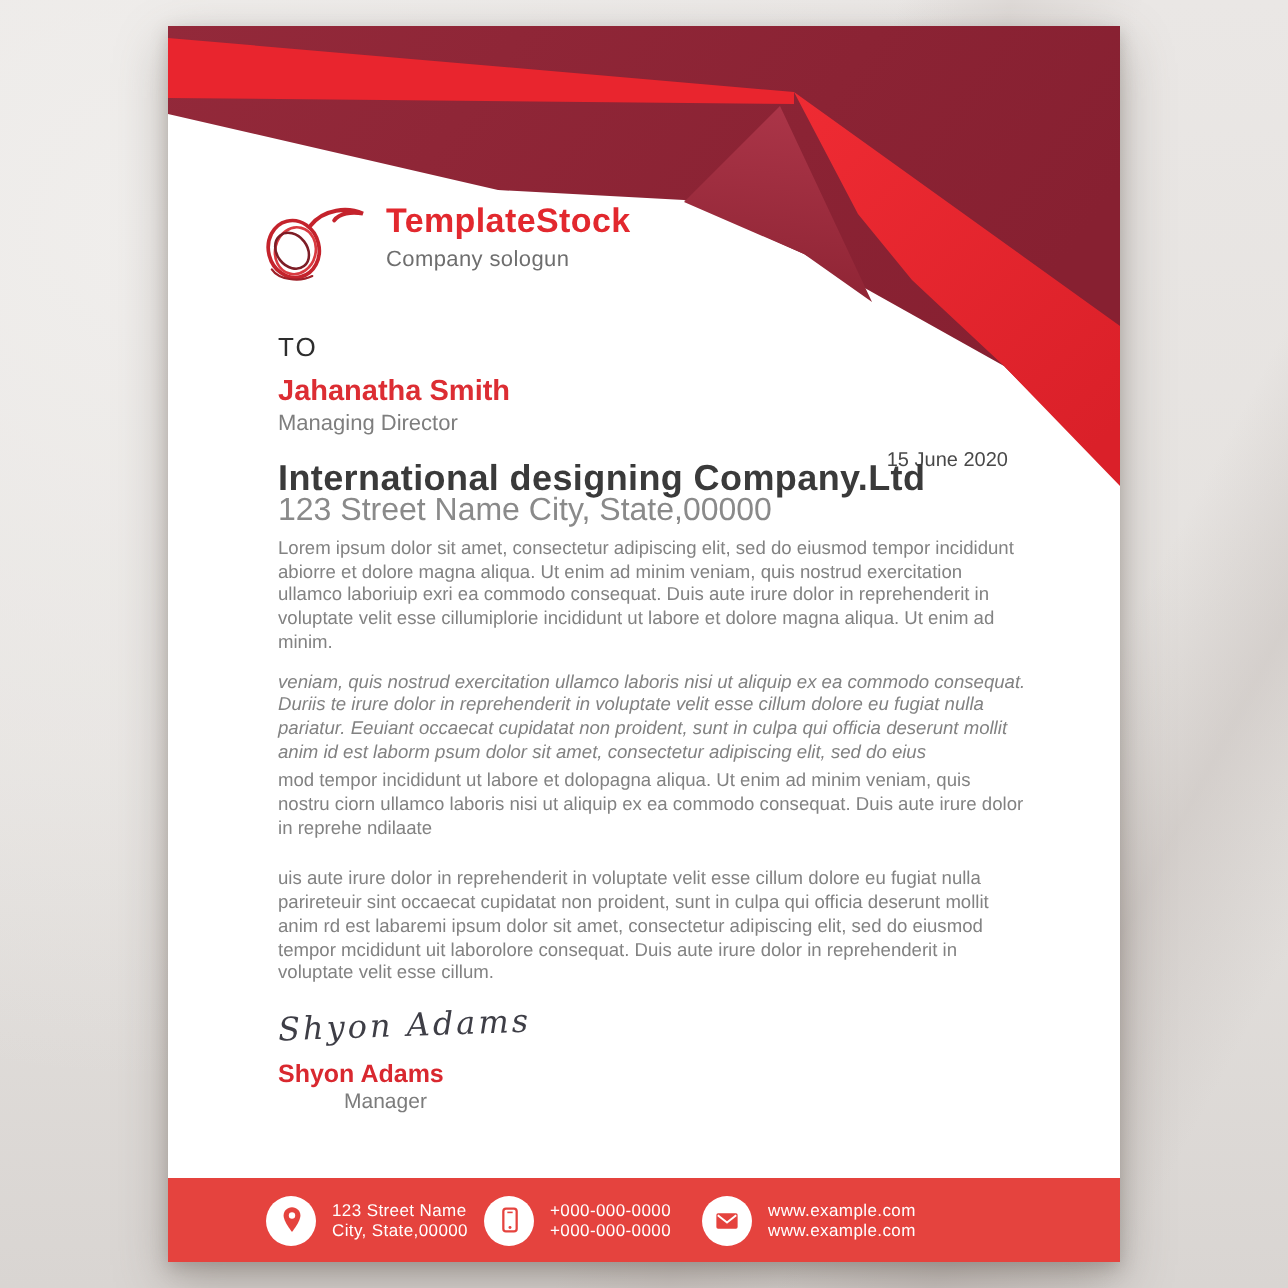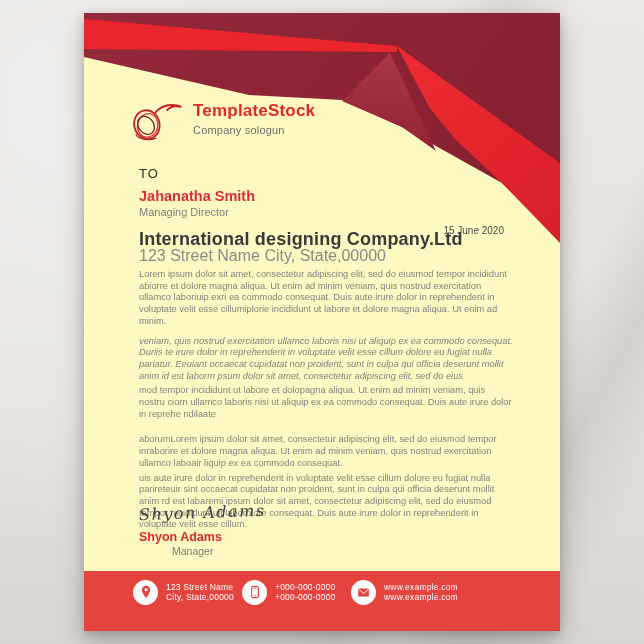--- a/index.html
+++ b/index.html
@@ -10,21 +10,21 @@
     background-image:
       linear-gradient(105deg, rgba(255,255,255,0) 55%, rgba(198,190,186,0.30) 62%, rgba(255,255,255,0) 70%),
       linear-gradient(118deg, rgba(255,255,255,0) 74%, rgba(182,173,169,0.35) 82%, rgba(255,255,255,0) 91%),
       radial-gradient(circle at 12% 18%, #f0eeec, rgba(240,238,236,0) 55%),
       linear-gradient(180deg,#eae7e5 0%,#e4e1de 60%,#d9d5d2 100%);
     overflow:hidden;
   }
   .scene{position:relative;width:644px;height:644px;}
   .paper{
     position:absolute;left:84px;top:13px;width:476px;height:618px;
-    background:#fef9c3;
+    background:#ffffff;
     box-shadow:0 10px 24px rgba(96,86,80,.38), 0 3px 8px rgba(96,86,80,.28);
   }
   .header-art{position:absolute;left:0;top:0;width:476px;height:250px;display:block;}
 
   .logo-row{position:absolute;left:46px;top:86px;display:flex;align-items:flex-start;}
   .logo-mark{width:54px;height:46px;margin-right:9px;}
   .brand-name{font-size:17px;font-weight:bold;color:#e2282e;letter-spacing:.2px;line-height:20px;margin-top:2px;}
   .brand-tagline{font-size:11px;color:#6e6e6e;margin-top:3px;letter-spacing:.2px;}
 
   .abs{position:absolute;}
@@ -40,21 +40,21 @@
   .body-text p:nth-child(2){margin-bottom:3px;font-style:italic;}
   .body-text p:nth-child(3){margin-bottom:14px;}
   .body-text p:nth-child(4){margin-bottom:3px;}
   .body-text p:last-child{margin-bottom:0;}
 
   .sig-script{left:55px;top:490px;font-family:"DejaVu Serif","Liberation Serif",serif;
     font-style:italic;font-size:16px;color:#3e3e46;letter-spacing:1.5px;transform:rotate(-2deg);}
   .sig-name{left:55px;top:517px;font-size:12.5px;font-weight:bold;color:#d9282f;}
   .sig-role{left:55px;top:532px;font-size:10.5px;color:#7c7c7c;padding-left:33px;}
 
-  .footer-bar{position:absolute;left:0;right:0;bottom:0;height:60px;background:#e5433e;}
+  .footer-bar{position:absolute;left:0;right:0;bottom:0;height:42px;background:#e5433e;}
   .footer-item{position:absolute;top:0;height:42px;display:flex;align-items:center;}
   .footer-item .ic{width:25px;height:25px;border-radius:50%;background:#ffffff;
     display:flex;align-items:center;justify-content:center;flex:0 0 auto;margin-right:8px;}
   .footer-lines{font-size:8.5px;line-height:10.5px;color:#ffffff;letter-spacing:.2px;}
   .fi-1{left:49px;} .fi-2{left:158px;} .fi-3{left:267px;}
 </style>
 </head>
 <body>
 
 <div class="scene">
@@ -101,21 +101,20 @@
     <div class="abs rec-name">Jahanatha Smith</div>
     <div class="abs rec-role">Managing Director</div>
     <div class="abs date">15 June 2020</div>
     <div class="abs rec-company">International designing Company.Ltd</div>
     <div class="abs rec-address">123 Street Name City, State,00000</div>
 
     <div class="abs body-text">
       <p>Lorem ipsum dolor sit amet, consectetur adipiscing elit, sed do eiusmod tempor incididunt abiorre et dolore magna aliqua. Ut enim ad minim veniam, quis nostrud exercitation ullamco laboriuip exri ea commodo consequat. Duis aute irure dolor in reprehenderit in voluptate velit esse cillumiplorie incididunt ut labore et dolore magna aliqua. Ut enim ad minim.</p>
       <p>veniam, quis nostrud exercitation ullamco laboris nisi ut aliquip ex ea commodo consequat. Duriis te irure dolor in reprehenderit in voluptate velit esse cillum dolore eu fugiat nulla pariatur. Eeuiant occaecat cupidatat non proident, sunt in culpa qui officia deserunt mollit anim id est laborm psum dolor sit amet, consectetur adipiscing elit, sed do eius</p>
       <p>mod tempor incididunt ut labore et dolopagna aliqua. Ut enim ad minim veniam, quis nostru ciorn ullamco laboris nisi ut aliquip ex ea commodo consequat. Duis aute irure dolor in reprehe ndilaate</p>
-      <p>aborumLorem ipsum dolor sit amet, consectetur adipiscing elit, sed do eiusmod tempor inraborire et dolore magna aliqua. Ut enim ad minim veniam, quis nostrud exercitation ullamco laboair liquip ex ea commodo consequat.</p>
       <p>uis aute irure dolor in reprehenderit in voluptate velit esse cillum dolore eu fugiat nulla parireteuir sint occaecat cupidatat non proident, sunt in culpa qui officia deserunt mollit anim rd est labaremi ipsum dolor sit amet, consectetur adipiscing elit, sed do eiusmod tempor mcididunt uit laborolore consequat. Duis aute irure dolor in reprehenderit in voluptate velit esse cillum.</p>
     </div>
 
     <div class="abs sig-script">Shyon Adams</div>
     <div class="abs sig-name">Shyon Adams</div>
     <div class="abs sig-role">Manager</div>
 
     <div class="footer-bar">
 
       <div class="footer-item fi-1">

